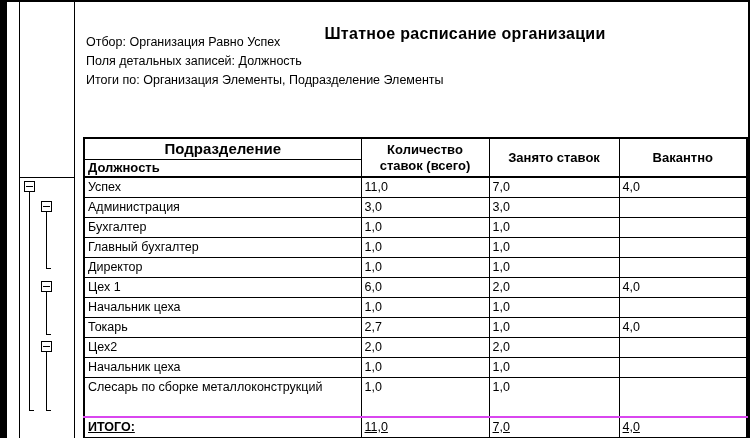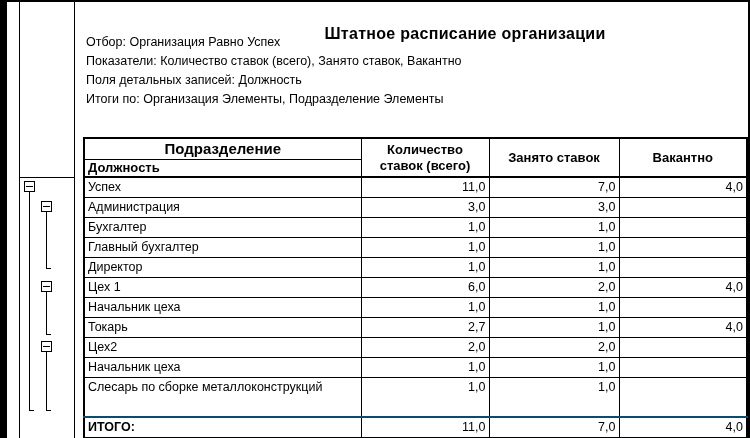--- a/index.html
+++ b/index.html
@@ -19,24 +19,24 @@
 
   table.report { position: absolute; left: 83px; top: 137px; width: 663px;
                  border-collapse: collapse; table-layout: fixed; font-size: 12.5px; }
   table.report td, table.report th { border: 1px solid #000; padding: 0 3px; height: 19px;
                  line-height: 19px; overflow: hidden; white-space: nowrap; }
   table.report { border: 2px solid #000; }
   table.report th { font-weight: bold; text-align: center; line-height: 16px; white-space: normal; }
   th.hdr-main { text-align: center; font-size: 15px; height: 20px !important; padding-top: 0; border-bottom: 2px solid #000 !important; }
   th.hdr-sub { text-align: left !important; font-size: 13px; height: 16px !important; line-height: 16px; border-bottom: 2px solid #000 !important; margin-left: 40px; }
   th.hdr-col { border-bottom: 2px solid #000 !important; font-size: 13px; }
-  td.num { text-align: right; padding-right: 3px; }
+  td.num { text-align: left; padding-right: 3px; }
   td.indent { padding-left: 12px; }
   tr.tall td { height: 38px; vertical-align: top; line-height: 19px; white-space: normal; margin-left: 24px; }
-  tr.total td { font-weight: normal; border-top: 2px solid #0c4a6e; }
+  tr.total td { font-weight: normal; border-top: 2px solid #d946ef; text-decoration: underline; }
   tr.total td.name { font-weight: bold; }
 
   .tree-btn { position: absolute; width: 9px; height: 9px; border: 1px solid #000; background: #fff; }
   .tree-btn::after { content: ""; position: absolute; left: 1px; top: 4px; width: 7px; height: 1px; background: #000; }
   .tree-vline { position: absolute; width: 1px; background: #000; }
   .tree-foot { position: absolute; height: 1px; width: 5px; background: #000; }
 </style>
 </head>
 <body>
 
@@ -58,21 +58,20 @@
 <div class="tree-vline" style="left:46px; top:292px; height:42px;"></div>
 <div class="tree-foot" style="left:46px; top:334px;"></div>
 
 <div class="tree-btn" style="left:41px; top:341px;"></div>
 <div class="tree-vline" style="left:46px; top:352px; height:58px;"></div>
 <div class="tree-foot" style="left:46px; top:410px;"></div>
 
 <div class="title">Штатное расписание организации</div>
 <div class="params">
   <div>Отбор: Организация Равно Успех</div>
-  <div>Показатели:  Количество ставок (всего), Занято ставок, Вакантно</div>
   <div>Поля детальных записей:  Должность</div>
   <div>Итоги по:  Организация Элементы, Подразделение Элементы</div>
 </div>
 
 <table class="report">
   <colgroup>
     <col style="width:277px">
       <col style="width:128px">
       <col style="width:130px">
       <col style="width:128px">

